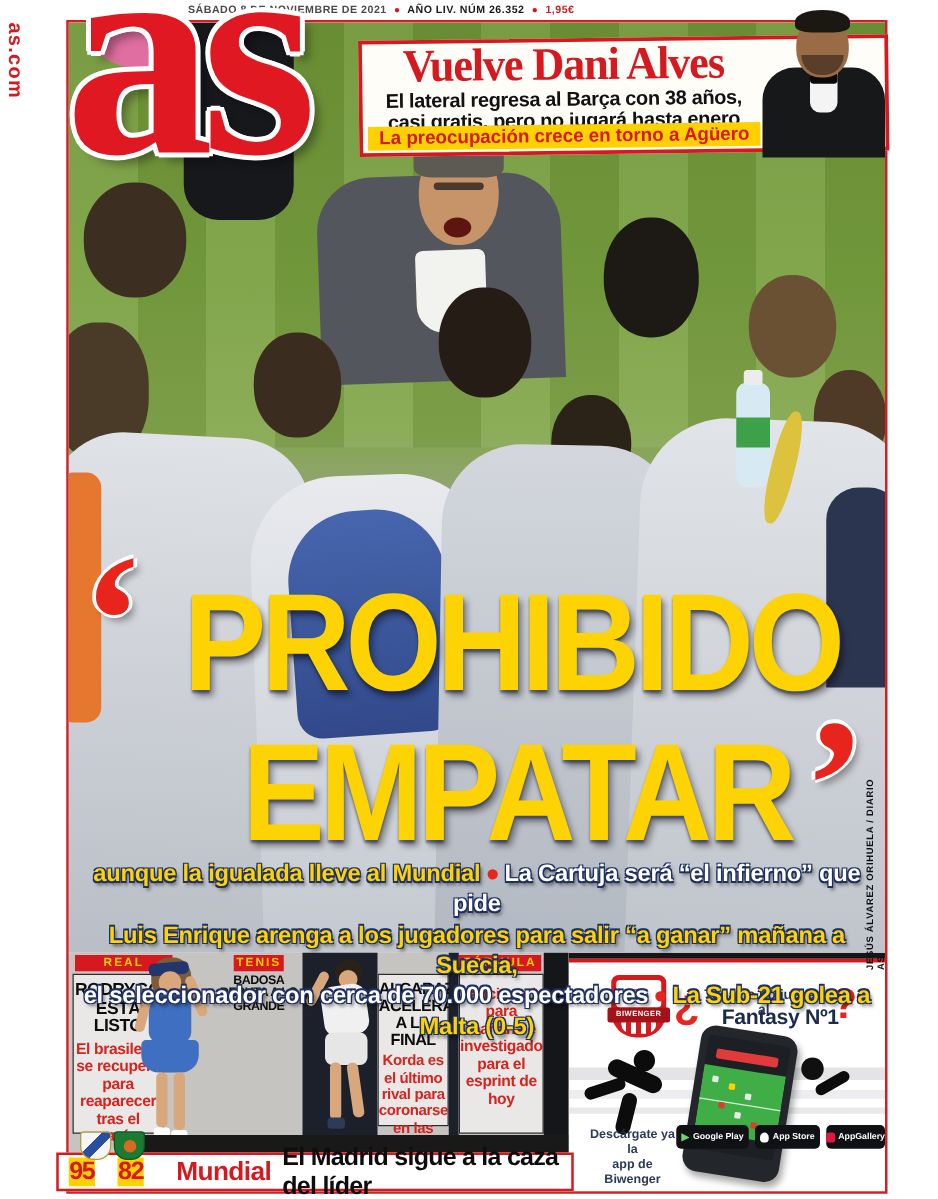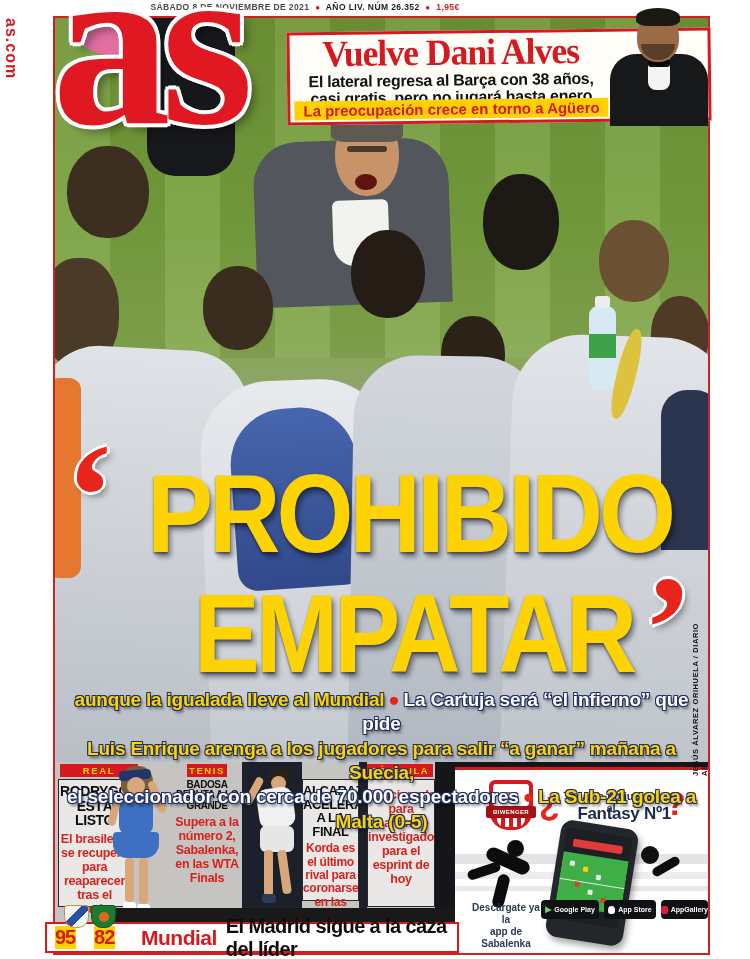--- a/index.html
+++ b/index.html
@@ -70,21 +70,21 @@
   .newsbox{position:absolute;background:#e9e8e6;border:1px solid #2a2a2a;box-sizing:border-box;
            text-align:center;padding-top:4px;}
   .newshead{font-weight:bold;color:#0d0d0d;font-size:14px;line-height:1.04;letter-spacing:-.4px;}
   .newsbody{font-weight:bold;color:#d6231f;font-size:12.5px;line-height:1.12;margin-top:4px;letter-spacing:-.3px;}
   .darkcol{position:absolute;background:#1b202a;}
 
   
   #scorebar{left:45px;top:922px;width:414px;height:31px;background:#ffffff;border:2px solid #d6181f;
             box-sizing:border-box;z-index:10;display:flex;align-items:center;padding-left:8px;}
   .scorebox{width:27px;height:23px;background:#ffd103;color:#d6181f;font-weight:bold;font-size:20px;
-            text-align:left;line-height:23px;margin-right:18px;letter-spacing:-1px;}
+            text-align:center;line-height:23px;margin-right:18px;letter-spacing:-1px;}
   #competition{color:#d6181f;font-weight:bold;font-size:21px;margin:0 9px 0 8px;letter-spacing:-.5px;}
   #scorehead{color:#0d0d0d;font-weight:bold;font-size:20px;letter-spacing:-.6px;}
   .crest{position:absolute;z-index:11;width:25px;height:23px;border-radius:3px 3px 11px 11px;box-sizing:border-box;}
 
   
   #ad{position:absolute;left:400px;top:0;width:253px;height:191px;background:#ffffff;overflow:hidden;}
   #ad .topblack{position:absolute;left:0;top:0;width:253px;height:5px;background:#15161a;}
   #ad .topred{position:absolute;left:0;top:5px;width:253px;height:3px;background:#d6181f;}
   #shield{position:absolute;left:34px;top:18px;width:44px;height:50px;background:#d6181f;
           border-radius:6px 6px 20px 20px;}
@@ -212,21 +212,20 @@
         <div class="shape skin" style="left:56px;top:30px;width:8px;height:34px;border-radius:4px;transform:rotate(14deg);"></div>
         <div class="shape skin" style="left:98px;top:18px;width:8px;height:34px;border-radius:4px;transform:rotate(-22deg);"></div>
         <div class="shape skin" style="left:70px;top:96px;width:9px;height:44px;border-radius:4px;"></div>
         <div class="shape skin" style="left:84px;top:96px;width:9px;height:46px;border-radius:4px;"></div>
         <div class="shape" style="left:68px;top:140px;width:13px;height:8px;background:#fff;border-radius:3px;"></div>
         <div class="shape" style="left:82px;top:142px;width:13px;height:8px;background:#fff;border-radius:3px;"></div>
       </div>
 
       <div class="abs" style="left:117px;top:18px;width:70px;text-align:center;">
         <div class="newshead" style="font-size:10px;">BADOSA DEBUTA A LO GRANDE</div>
-        <div class="newsbody">Supera a la número 2, Sabalenka, en las WTA Finals</div>
       </div>
 
       <div class="darkcol" style="left:187px;top:0;width:60px;height:162px;">
         <div class="shape" style="left:26px;top:6px;width:22px;height:20px;background:#2a2118;border-radius:45%;"></div>
         <div class="shape skin" style="left:29px;top:14px;width:15px;height:15px;border-radius:50%;"></div>
         <div class="shape" style="left:16px;top:26px;width:36px;height:40px;background:#f0f0f0;border-radius:10px;transform:rotate(-8deg);"></div>
         <div class="shape skin" style="left:8px;top:14px;width:8px;height:30px;border-radius:4px;transform:rotate(28deg);"></div>
         <div class="shape" style="left:18px;top:64px;width:34px;height:26px;background:#e6e6e6;border-radius:6px;"></div>
         <div class="shape skin" style="left:22px;top:88px;width:9px;height:46px;border-radius:4px;"></div>
         <div class="shape skin" style="left:38px;top:88px;width:9px;height:44px;border-radius:4px;transform:rotate(-8deg);"></div>
@@ -279,21 +278,21 @@
             <div class="bar"></div>
             <div class="field">
               <div class="mid"></div>
               <div id="pdots"></div>
             </div>
           </div>
         </div>
 
         <div id="adcta">
           <span>Descárgate ya la</span><br>
-          <span>app de Sabalenka</span>
+          <span>app de Biwenger</span>
         </div>
         <div class="badge" style="left:86px;width:58px;">
           <span class="bicon" style="color:#6fd36f;font-size:8px;">▶</span>
           <span>Google Play</span>
         </div>
         <div class="badge" style="left:149px;width:52px;">
           <span class="bicon" style="width:7px;height:8px;background:#fff;border-radius:50% 50% 40% 40%;"></span>
           <span>App Store</span>
         </div>
         <div class="badge" style="left:206px;width:47px;">

